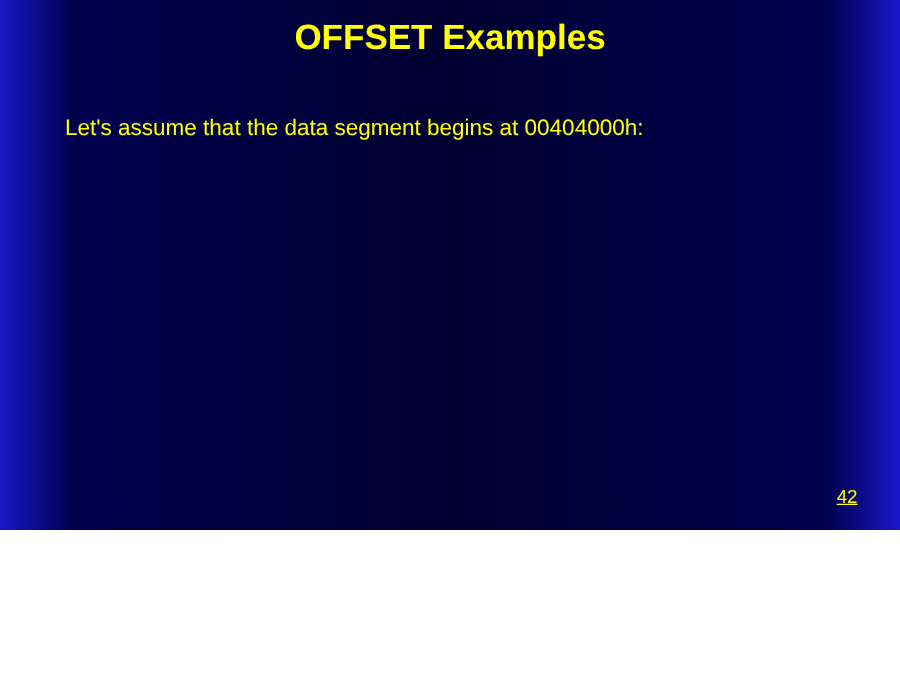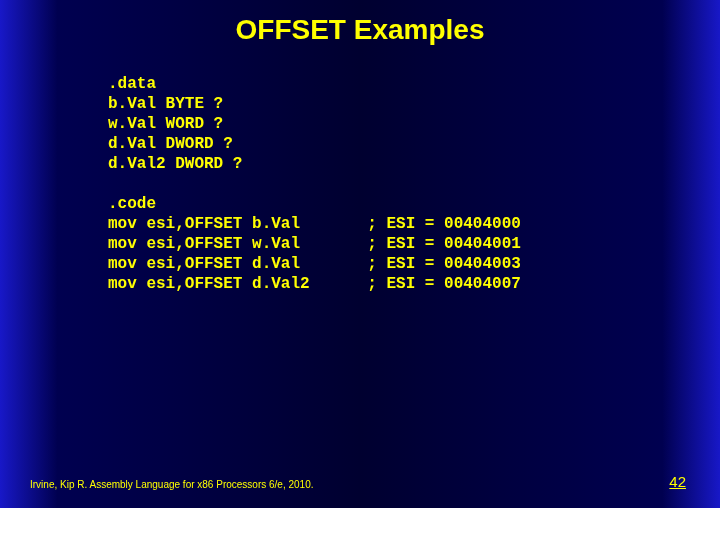--- a/index.html
+++ b/index.html
@@ -4,21 +4,21 @@
 <style>
   html, body {
     margin: 0;
     padding: 0;
     width: 720px;
     height: 540px;
     overflow: hidden;
   }
   .slide {
     width: 720px;
-    height: 508px;
+    height: 424px;
     background: linear-gradient(to right, #2020d0 0%, #000060 15%, #000030 50%, #000060 85%, #2020d0 100%);
     background: #000055;
     background: linear-gradient(90deg, #1818c8 0%, #000050 8%, #000030 50%, #000050 92%, #1818c8 100%);
     position: relative;
     font-family: Arial, Helvetica, sans-serif;
     color: #ffff00;
     box-sizing: border-box;
   }
   .title {
     text-align: center;
@@ -55,26 +55,15 @@
     font-size: 15px;
     color: #ffff00;
     text-decoration: underline;
   }
 </style>
 </head>
 <body>
 
 <div class="slide">
   <div class="title">OFFSET Examples</div>
-  <div class="code">.data
-b.Val BYTE ?
-w.Val WORD ?
-d.Val DWORD ?
-d.Val2 DWORD ?
-
-.code
-mov esi,OFFSET b.Val       ; ESI = 00404000
-mov esi,OFFSET w.Val       ; ESI = 00404001
-mov esi,OFFSET d.Val       ; ESI = 00404003
-mov esi,OFFSET d.Val2      ; ESI = 00404007</div>
-  <div class="footer">Irvine, Kip R. Assembly Language for x86 Processors 6/e, 2010.</div>
+  <div class="intro">Let's assume that the data segment begins at 00404000h:</div>
   <div class="pagenum">42</div>
 </div>
 
 </body></html>

